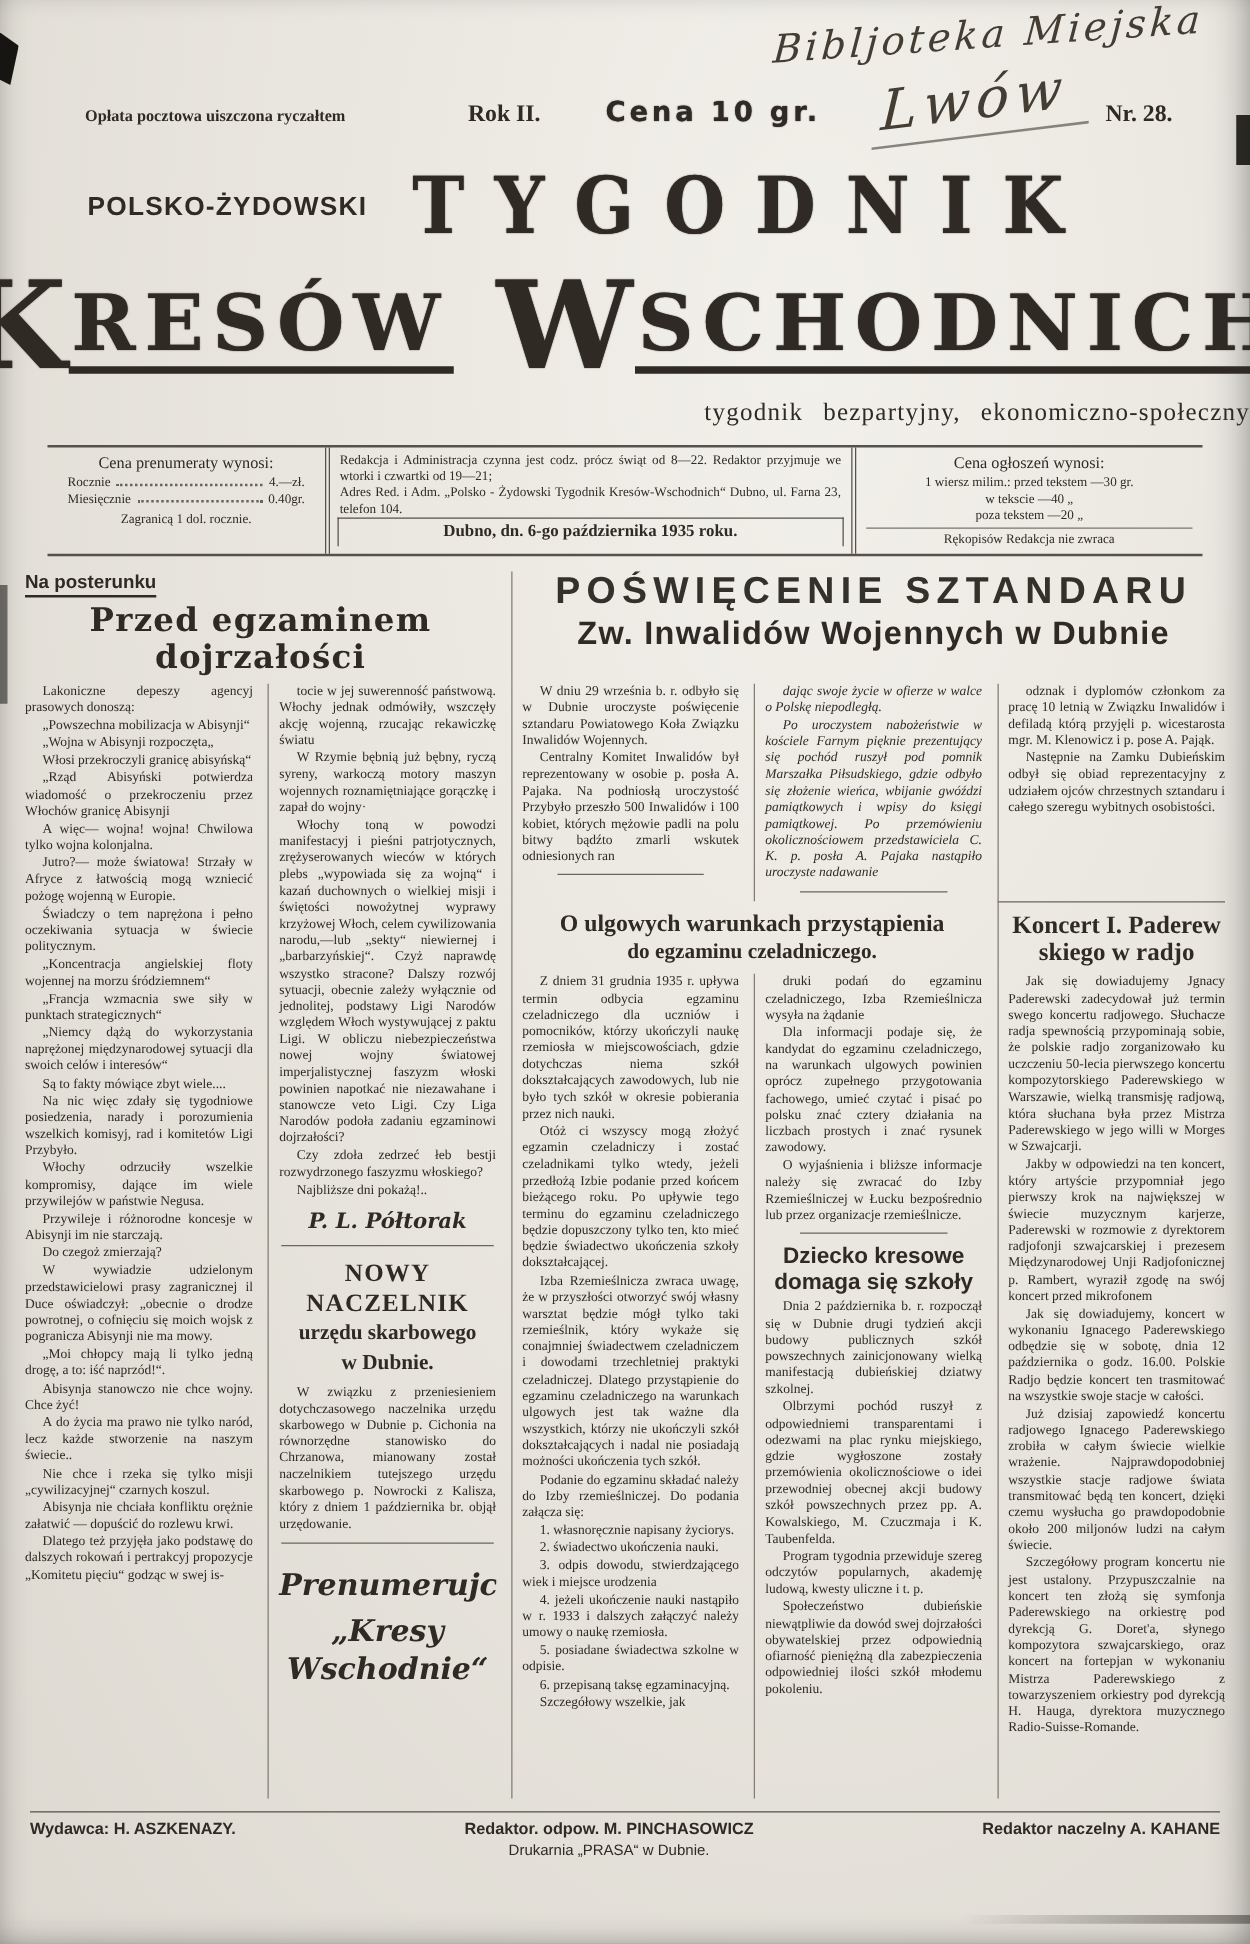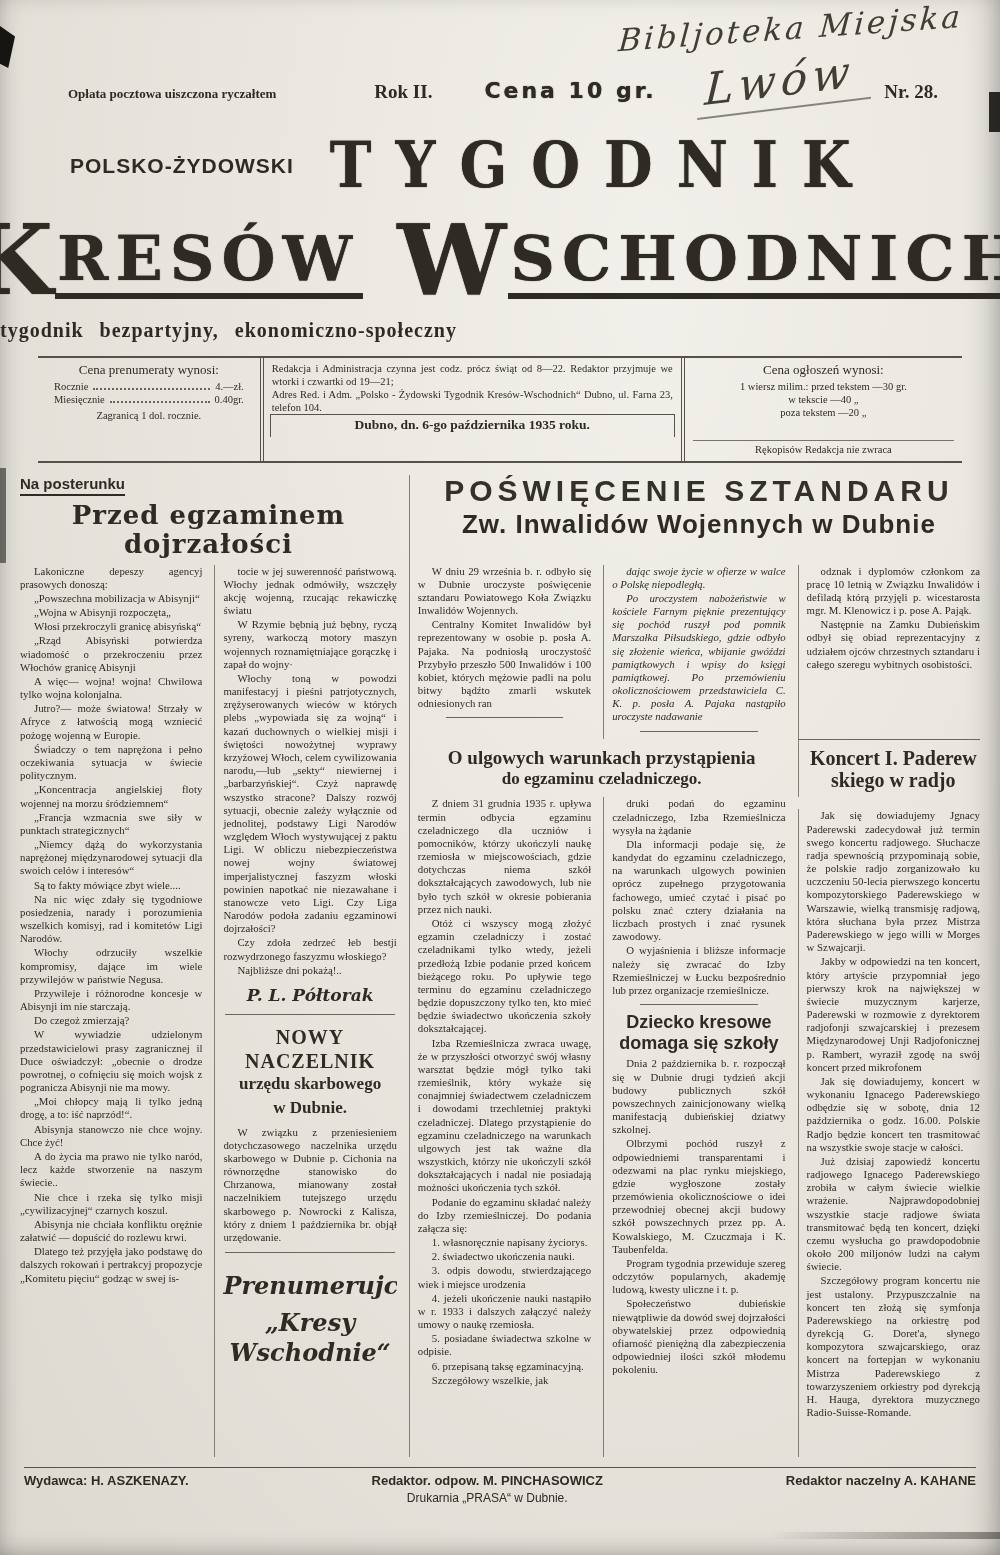--- a/index.html
+++ b/index.html
@@ -46,59 +46,59 @@
   .kicker { font: bold 21px/1 "Liberation Sans", sans-serif; letter-spacing: 1px; }
   .big1 { font-family: "DejaVu Serif", serif; font-weight: bold; font-size: 56px; line-height: 1;
           letter-spacing: 24px; margin-left: 36px; transform: scaleY(1.12); transform-origin: left center;
           text-shadow: 0 0 1px #2f2b24; }
   .mast-row2 { display: flex; justify-content: center; align-items: flex-end; gap: 34px; margin-top: 30px; }
   .word { display: flex; align-items: flex-end; font-family: "DejaVu Serif", serif; font-weight: bold;
           text-shadow: 0 0 1px #2f2b24; }
   .init { font-size: 97px; line-height: .78; letter-spacing: 2px; }
   .rest { font-size: 62px; line-height: .82; letter-spacing: 7px; padding: 0 4px 8px 2px;
           border-bottom: 6px solid #2f2b24; }
-  .subtitle { text-align: left; font-weight: bold; font-size: 20px; letter-spacing: 1px;
+  .subtitle { text-align: right; font-weight: normal; font-size: 20px; letter-spacing: 1px;
               word-spacing: 10px; margin-top: 20px; }
 
   
   .info-box { display: flex; margin: 14px 38px 0; border-top: 2px solid #56514a; border-bottom: 2px solid #56514a;
               font-size: 10.5px; line-height: 1.25; }
   .info-cell { padding: 4px 8px 5px; }
   .info-left { width: 24%; }
   .info-mid  { width: 46%; border-left: 4px double #56514a; border-right: 4px double #56514a; padding-bottom: 0; }
   .info-right{ width: 30%; }
   .cell-heading { text-align: center; font-size: 13px; margin-bottom: 2px; }
   .sub-row { display: flex; align-items: baseline; padding: 0 8px; }
   .dots { flex: 1; border-bottom: 2px dotted #6a655c; margin: 0 5px 3px; }
   .foreign { text-align: center; margin-top: 3px; }
   .mid-text { text-align: justify; }
   .date-bar { border: 1px solid #56514a; border-bottom: none; text-align: center; font-weight: bold;
               font-size: 13.5px; padding: 2px 0 3px; margin: 0 -2px 0; }
   .ads-line { text-align: center; }
-  .manuscript { text-align: center; border-top: 1px solid #7a756c; margin-top: 21px; padding-top: 2px; }
+  .manuscript { text-align: center; border-top: 1px solid #7a756c; margin-top: 3px; padding-top: 2px; }
 
   
   .main { margin: 12px 20px 0; height: 982px; overflow: hidden;
           display: grid; grid-template-columns: repeat(5, 1fr); column-gap: 12px;
           grid-template-rows: auto auto auto 1fr; }
   .bL { border-left: 1px solid #837d72; padding-left: 8px; }
   .cell { overflow: hidden; }
 
   .hdr-left { grid-area: 1 / 1 / 2 / 3; padding-bottom: 6px; }
   .c1  { grid-area: 2 / 1 / 5 / 2; }
   .c2  { grid-area: 2 / 2 / 5 / 3; }
   .hdr-sz { grid-area: 1 / 3 / 2 / 6; }
   .sz1 { grid-area: 2 / 3 / 3 / 4; }
   .sz2 { grid-area: 2 / 4 / 3 / 5; font-style: italic; }
   .sz3 { grid-area: 2 / 5 / 3 / 6; }
   .hdr-cz { grid-area: 3 / 3 / 4 / 5; }
   .hdr-ko { grid-area: 3 / 5 / 4 / 6; border-top: 1px solid #6b665d; }
   .cz1 { grid-area: 4 / 3 / 5 / 4; }
   .cz2 { grid-area: 4 / 4 / 5 / 5; }
-  .ko  { grid-area: 4 / 5 / 5 / 6; margin-top: 12px; }
+  .ko  { grid-area: 4 / 5 / 5 / 6; }
 
   .kicker-left { display: inline-block; font: bold 15px/1.2 "Liberation Sans", sans-serif;
                  border-bottom: 2px solid #2f2b24; padding-bottom: 1px; text-align: right; }
   .matura-title { text-align: center; font: bold 26px/1.1 "DejaVu Serif", serif; margin-top: 5px;
                   letter-spacing: 1px; }
   .sz-t1 { text-align: center; font: bold 30px/1.05 "Liberation Sans", sans-serif; letter-spacing: 5px;
            color: #34302a; }
   .sz-t2 { text-align: center; font: bold 26px/1.1 "Liberation Sans", sans-serif; letter-spacing: 1px;
            margin-top: 3px; }
   .cz-hdr { text-align: center; padding: 8px 0 7px; }
@@ -213,21 +213,21 @@
         <p>„Wojna w Abisynji rozpoczęta„</p>
         <p>Włosi przekroczyli granicę abisyńską“</p>
         <p>„Rząd Abisyński potwierdza wiadomość o przekroczeniu przez Włochów granicę Abisynji</p>
         <p>A więc— wojna! wojna! Chwilowa tylko wojna kolonjalna.</p>
         <p>Jutro?— może światowa! Strzały w Afryce z łatwością mogą wzniecić pożogę wojenną w Europie.</p>
         <p>Świadczy o tem naprężona i pełno oczekiwania sytuacja w świecie politycznym.</p>
         <p>„Koncentracja angielskiej floty wojennej na morzu śródziemnem“</p>
         <p>„Francja wzmacnia swe siły w punktach strategicznych“</p>
         <p>„Niemcy dążą do wykorzystania naprężonej międzynarodowej sytuacji dla swoich celów i interesów“</p>
         <p>Są to fakty mówiące zbyt wiele....</p>
-        <p>Na nic więc zdały się tygodniowe posiedzenia, narady i porozumienia wszelkich komisyj, rad i komitetów Ligi Narodów.</p>
+        <p>Na nic więc zdały się tygodniowe posiedzenia, narady i porozumienia wszelkich komisyj, rad i komitetów Ligi Przybyło.</p>
         <p>Włochy odrzuciły wszelkie kompromisy, dające im wiele przywilejów w państwie Negusa.</p>
         <p>Przywileje i różnorodne koncesje w Abisynji im nie starczają.</p>
         <p>Do czegoż zmierzają?</p>
         <p>W wywiadzie udzielonym przedstawicielowi prasy zagranicznej il Duce oświadczył: „obecnie o drodze powrotnej, o cofnięciu się moich wojsk z pogranicza Abisynji nie ma mowy.</p>
         <p>„Moi chłopcy mają li tylko jedną drogę, a to: iść naprzód!“.</p>
         <p>Abisynja stanowczo nie chce wojny. Chce żyć!</p>
         <p>A do życia ma prawo nie tylko naród, lecz każde stworzenie na naszym świecie..</p>
         <p>Nie chce i rzeka się tylko misji „cywilizacyjnej“ czarnych koszul.</p>
         <p>Abisynja nie chciała konfliktu orężnie załatwić — dopuścić do rozlewu krwi.</p>
         <p>Dlatego też przyjęła jako podstawę do dalszych rokowań i pertrakcyj propozycje „Komitetu pięciu“ godząc w swej is-</p>

